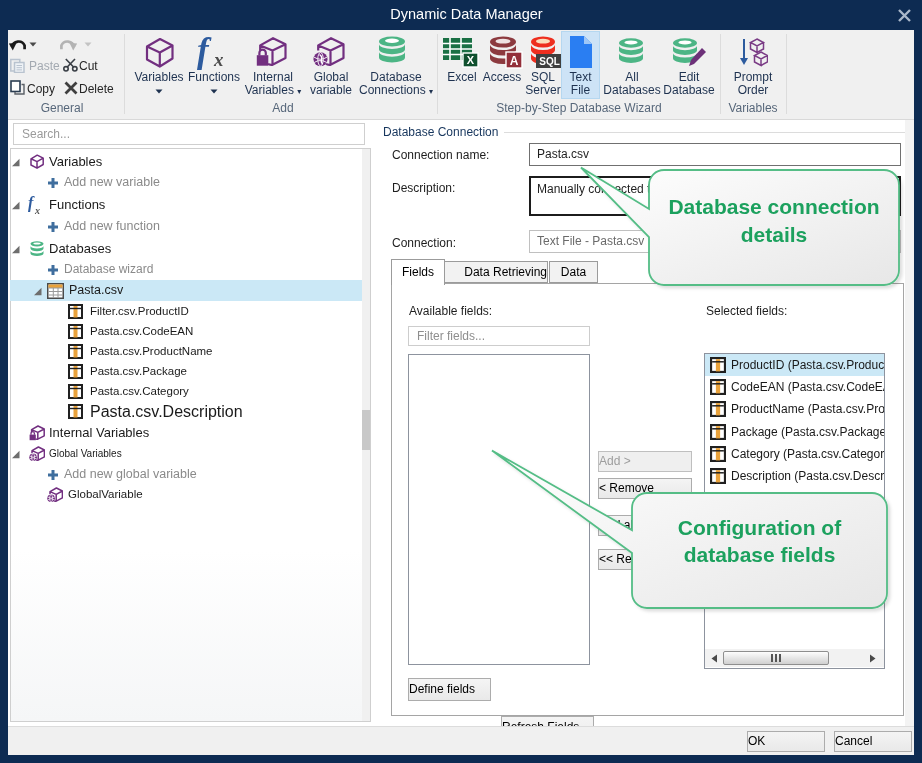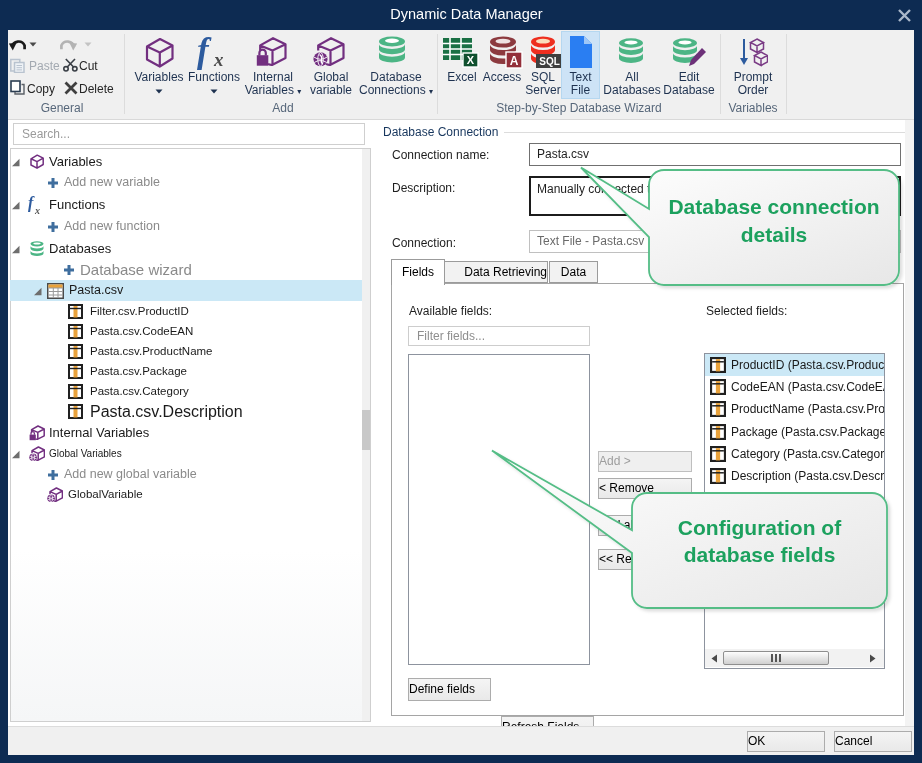--- a/index.html
+++ b/index.html
@@ -226,21 +226,21 @@
       </svg>
   <svg class="abs" style="left:19px;top:3px" width="14" height="16" viewBox="0 0 14 16">
     <ellipse cx="7" cy="2.8" rx="6.5" ry="2.6" fill="#4cb585"></ellipse>
         <ellipse cx="7" cy="2.5" rx="3.6" ry="1.1" fill="#fff"></ellipse>
     <path d="M0.5 5 A 6.5 2.6 0 0 0 13.5 5 L13.5 7.6 A 6.5 2.6 0 0 1 0.5 7.6 Z" fill="#4cb585"></path>
     <path d="M0.5 9.8 A 6.5 2.6 0 0 0 13.5 9.8 L13.5 12.4 A 6.5 2.6 0 0 1 0.5 12.4 Z" fill="#4cb585"></path>
   </svg>
   <span class="abs" style="left:38px">Databases</span>
 </div>
 
-<div class="tree-row gray" style="left:27px;top:259px;font-size:15px">
+<div class="tree-row gray" style="left:11px;top:259px;font-size:12px">
   <svg class="abs" style="left:36px;top:5px" width="12" height="12" viewBox="0 0 12 12">
         <path d="M6 1 V11 M1 6 H11" stroke="#3f6e9e" stroke-width="3"></path>
       </svg>
   <span class="abs" style="left:53px">Database wizard</span>
 </div>
 
 <div class="tree-row" style="left:10px;top:280px;width:352px;background:#cbe8f6"></div>
 <div class="tree-row" style="left:11px;top:280px;font-size:12.5px;color:#1a1a1a">
   <svg class="abs" style="left:22px;top:7px" width="9" height="9">
         <path d="M8.5 0.8 V8.3 H1 Z" fill="#6e6e6e"></path>

